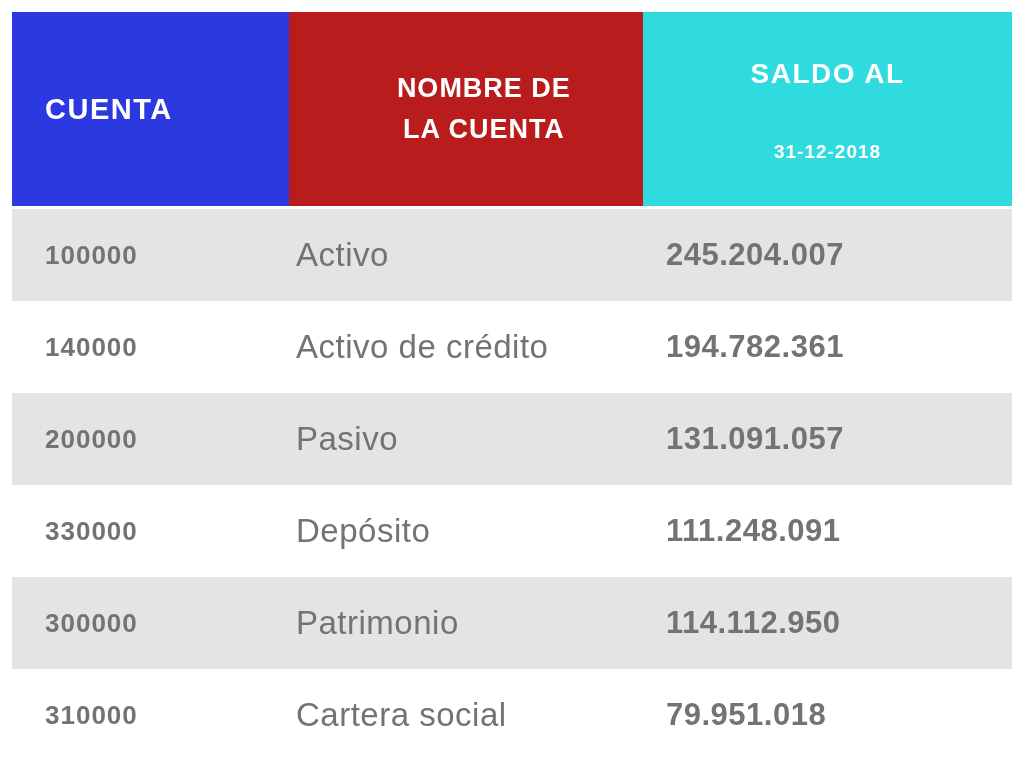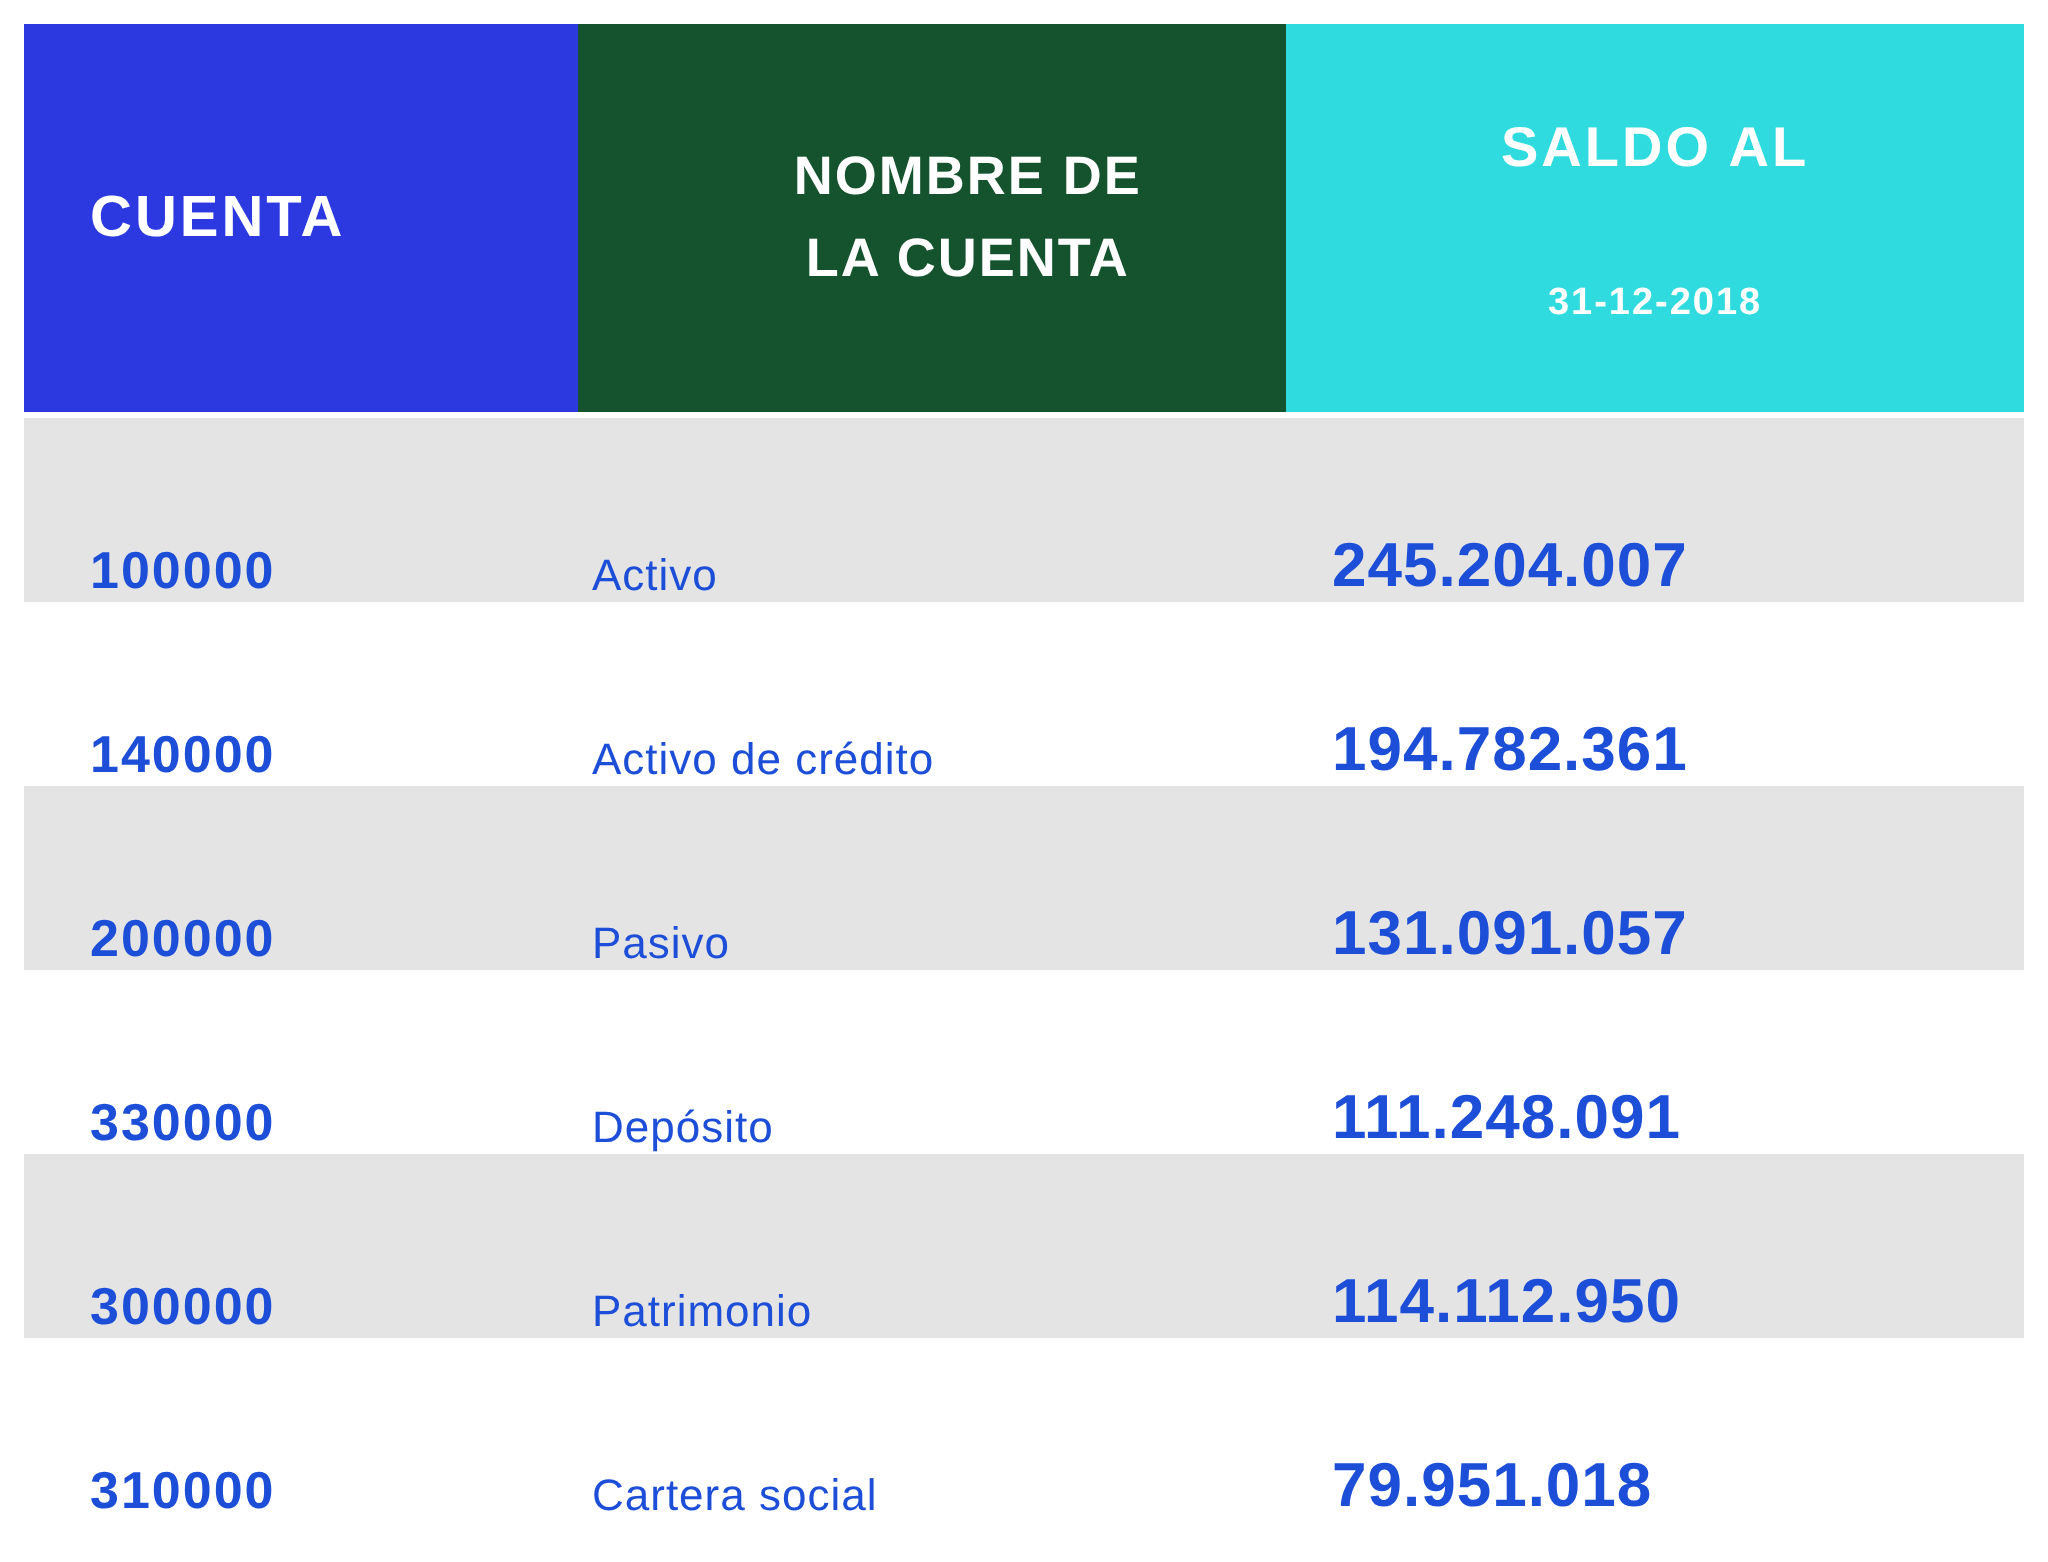--- a/index.html
+++ b/index.html
@@ -36,21 +36,21 @@
   .hc1 {
     width: 284px;
     background: #2d39e0;
     padding-left: 33px;
     font-size: 29px;
     font-weight: 800;
     letter-spacing: 1.5px;
   }
   .hc2 {
     width: 364px;
-    background: #14532d;
+    background: #b91c1c;
     align-items: center;
     text-align: center;
     font-size: 27px;
     font-weight: 800;
     letter-spacing: 1px;
     line-height: 41px;
     padding-left: 36px;
   }
   .hc3 {
     width: 380px;
@@ -67,40 +67,40 @@
   }
   .hc3 .saldo-date {
     font-size: 19px;
     font-weight: 700;
     letter-spacing: 1px;
     line-height: 27px;
   }
   .row {
     display: flex;
     height: 92px;
-    align-items: flex-end;
+    align-items: center;
     background: #ffffff;
-    color: #1d4ed8;
+    color: #737373;
   }
   .row.alt {
     background: #e4e4e4;
   }
   .c1 {
     width: 256px;
     padding-left: 33px;
     box-sizing: border-box;
     font-size: 26px;
     font-weight: 700;
     letter-spacing: 1px;
   }
   .c2 {
     width: 364px;
     padding-left: 28px;
     box-sizing: border-box;
-    font-size: 22px;
+    font-size: 33px;
     font-weight: 500;
     letter-spacing: 0.5px;
   }
   .c3 {
     width: 380px;
     padding-left: 34px;
     box-sizing: border-box;
     font-size: 31px;
     font-weight: 700;
     letter-spacing: 0.5px;

